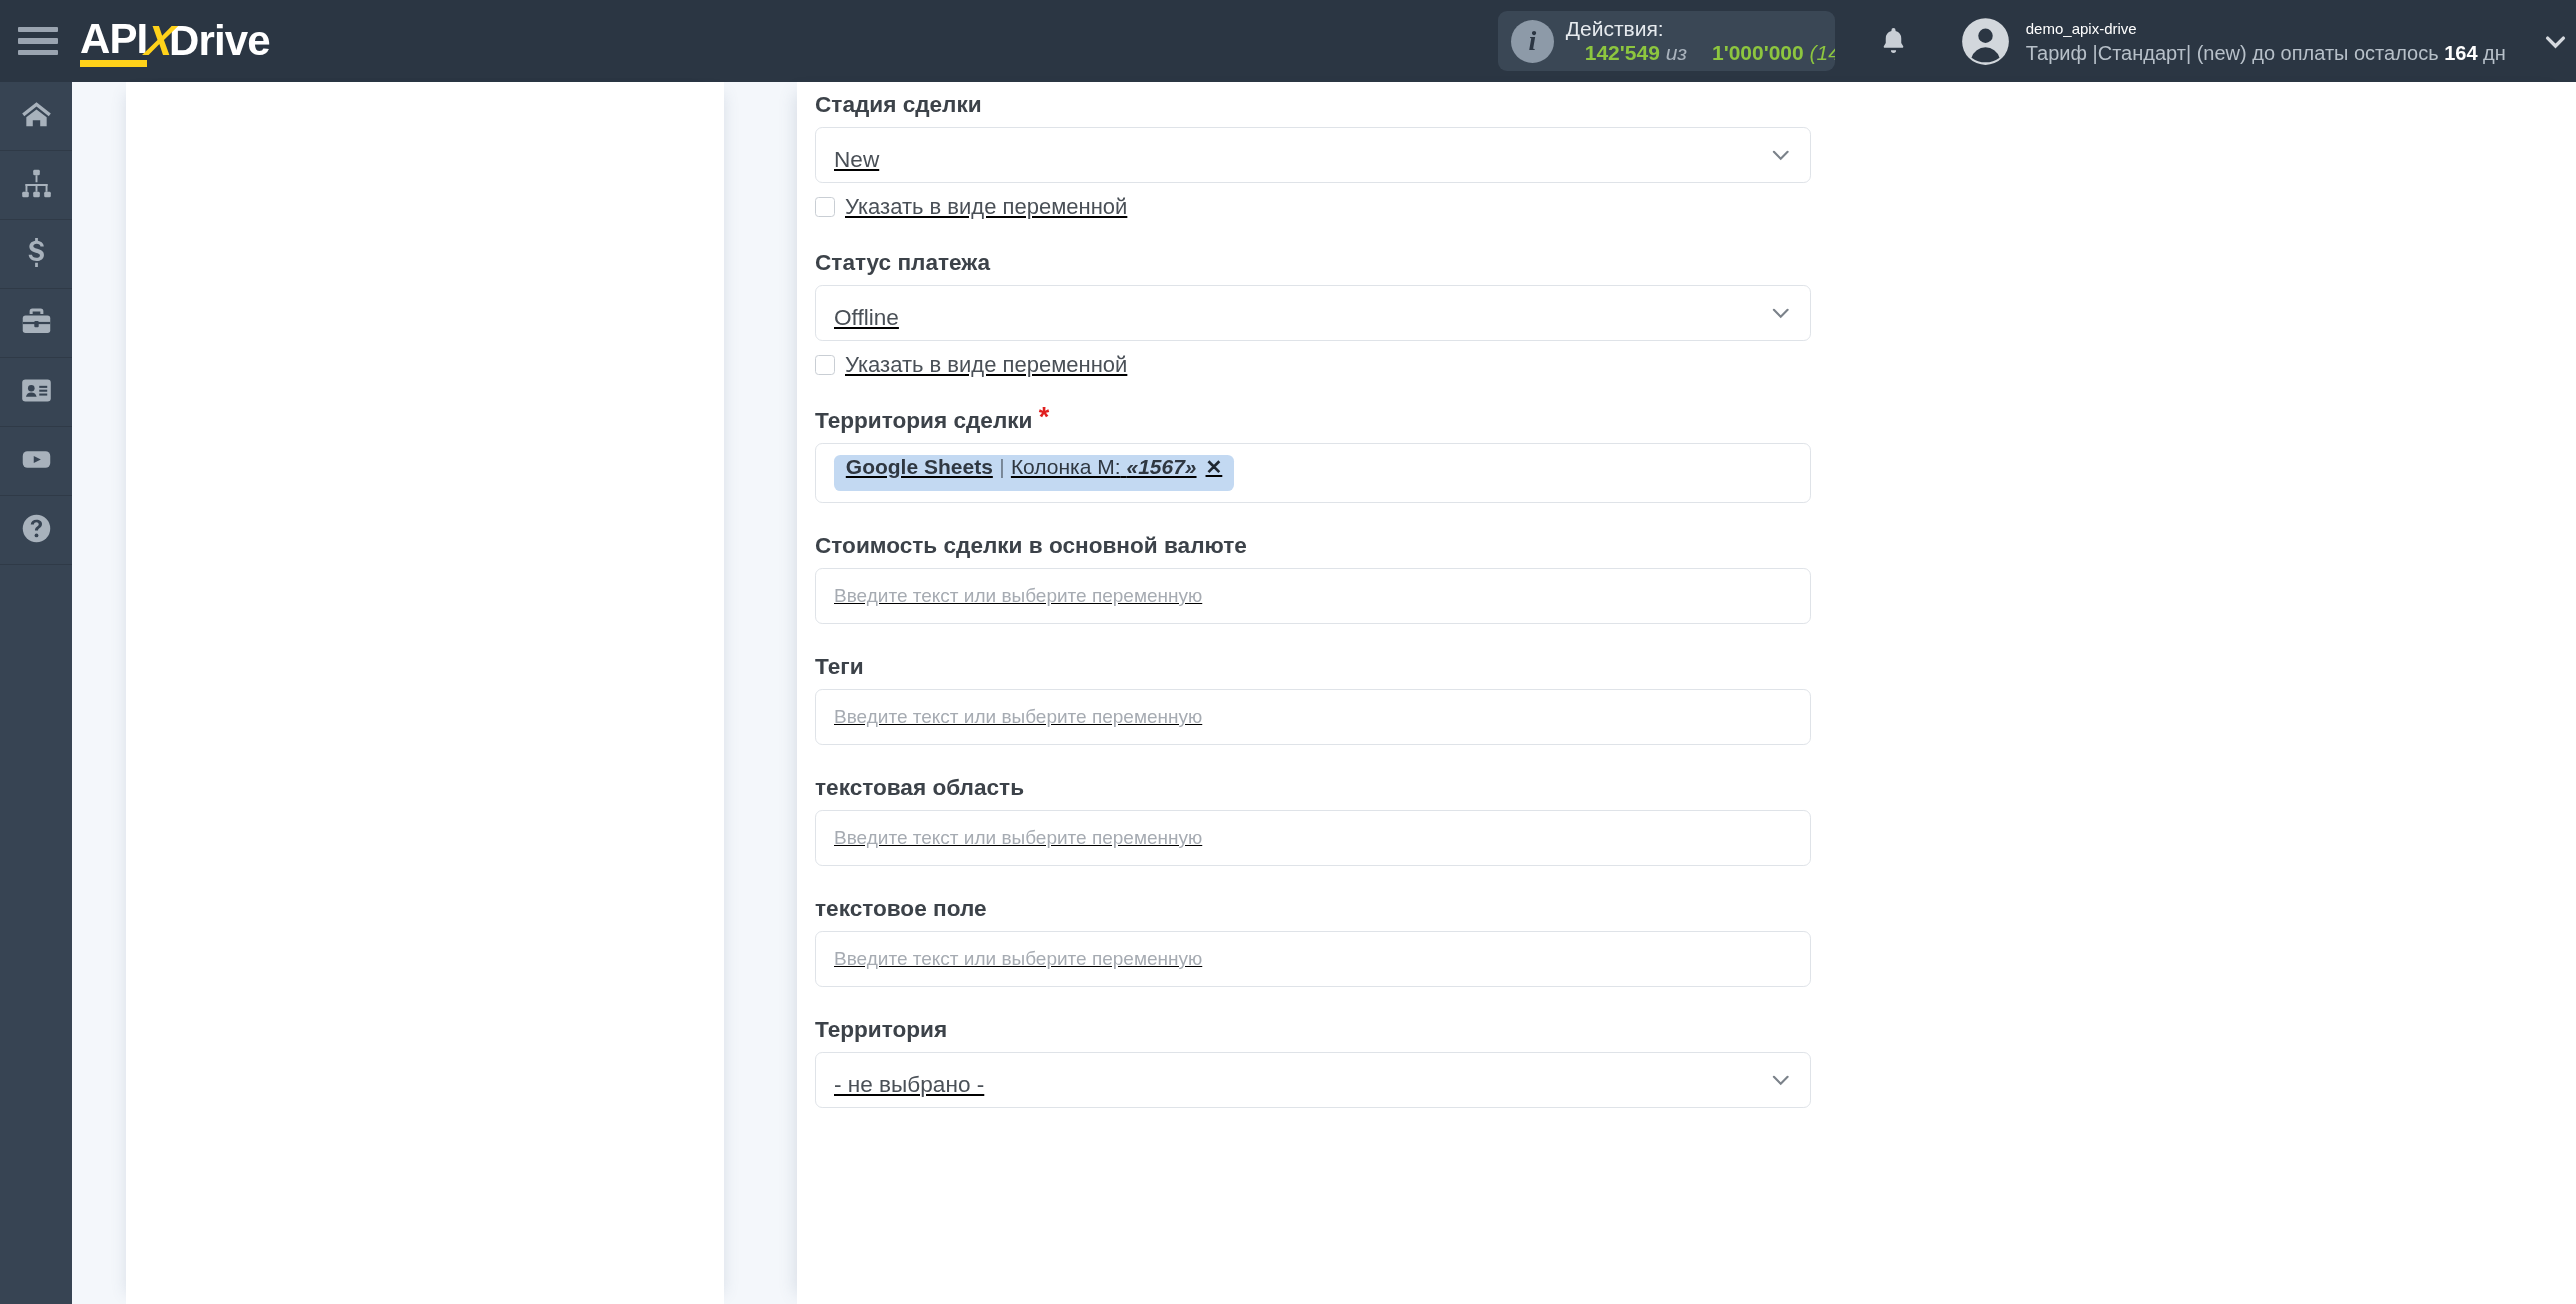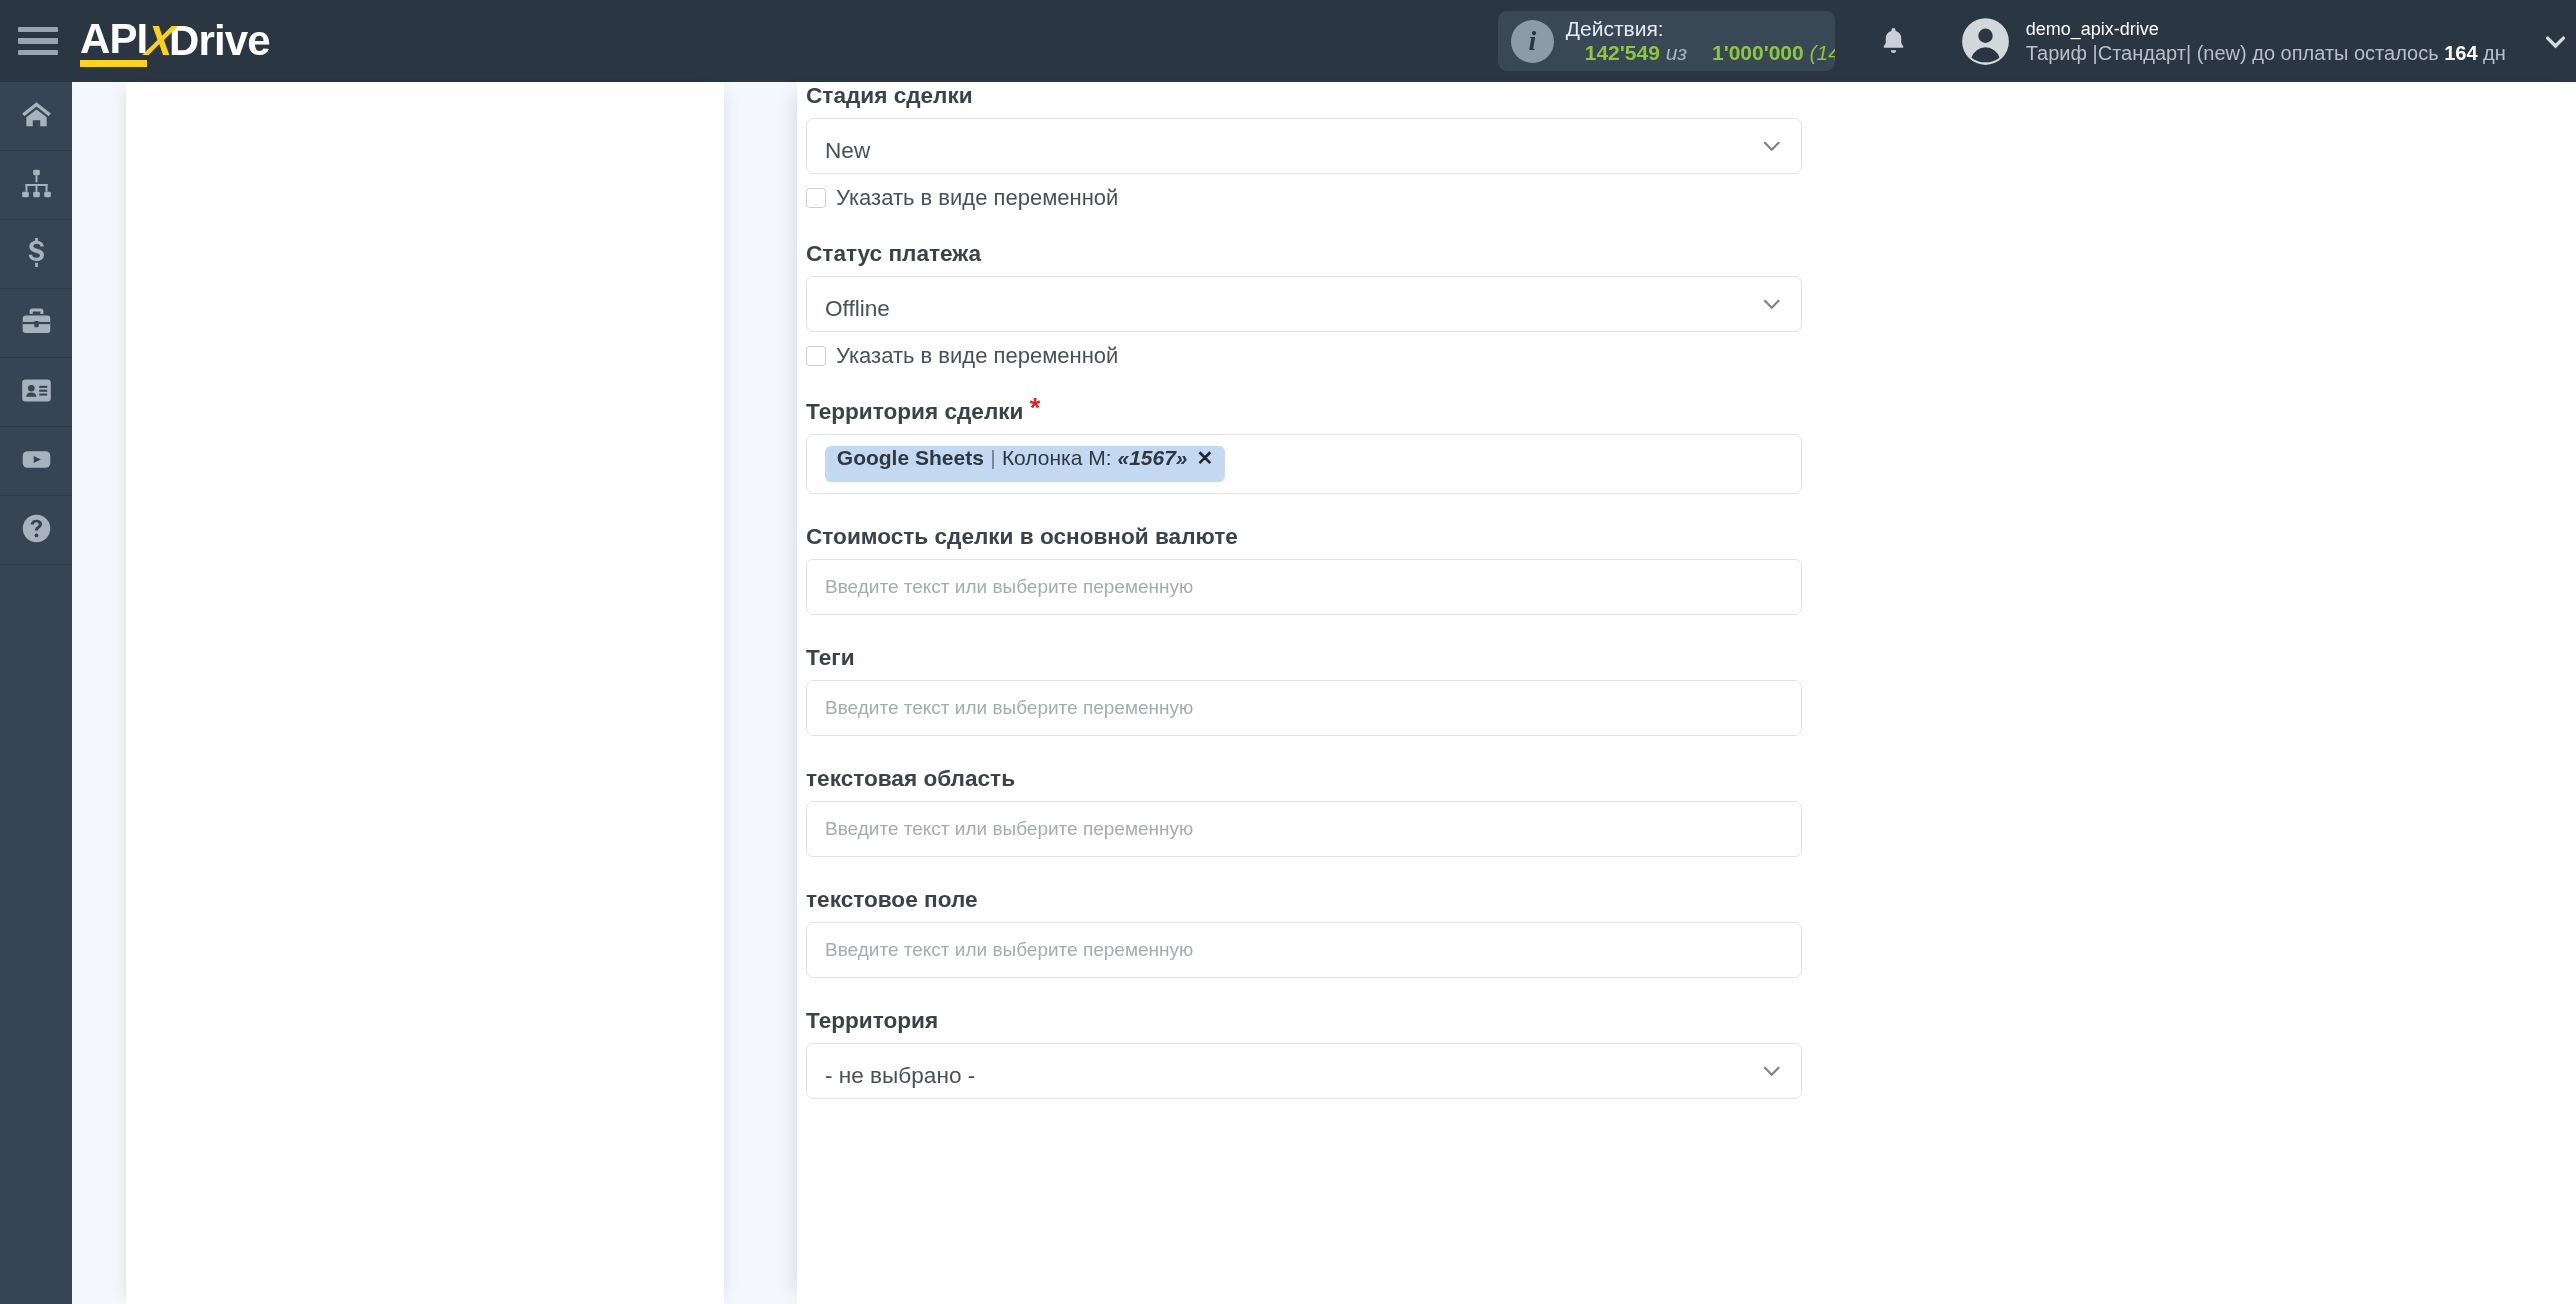--- a/index.html
+++ b/index.html
@@ -75,21 +75,21 @@
   .bell { width: 49px; display:flex; align-items:center; justify-content:center; cursor:pointer; flex:none; }
   .bell svg { fill: #c9cfd6; }
 
   .user-block {
     display: flex; align-items: center;
     margin-left: 42px; cursor: pointer; flex: none;
   }
   .avatar { width: 51px; height: 51px; flex: none; }
   .avatar svg { fill: #d2d7dc; }
   .user-text { margin-left: 14.5px; white-space: nowrap; }
-  .user-name { color: #ffffff; font-size: 18px; line-height: 26px; }
+  .user-name { color: #ffffff; font-size: 15px; line-height: 26px; }
   .user-plan { color: #b7c0c9; font-size: 20px; line-height: 23.5px; }
   .user-plan b { color: #ffffff; font-weight: bold; }
   .user-caret {
     margin-left: 36px; margin-right: 7.2px; flex: none;
     display: flex; align-items: center;
   }
   .user-caret svg { stroke: #d5d9de; }
 
   
   .rail {
@@ -120,22 +120,22 @@
   }
   .card-right {
     position: absolute; top: 0; left: 725px;
     width: 1779px; height: 1223px;
     background: #ffffff;
     box-shadow: -12.7px 0 16.3px -11px rgba(80,100,130,.18);
   }
 
   
   .form {
-    position: absolute; top: 0; left: 9px;
-    width: 1087px; padding-top: 0;
+    position: absolute; top: 0; left: 18px;
+    width: 1087px; padding-top: 9px; text-decoration: underline;
   }
   .field { margin-bottom: 9px; }
   .field-label {
     color: #3c4249; font-size: 22.6px; font-weight: bold;
     line-height: 27px; margin-bottom: 9px;
     display: inline-block;
   }
   .req { color: #e02020; font-size: 27px; font-weight: bold; vertical-align: top; line-height: 20px; }
   .control {
     width: 996px; height: 56px;

